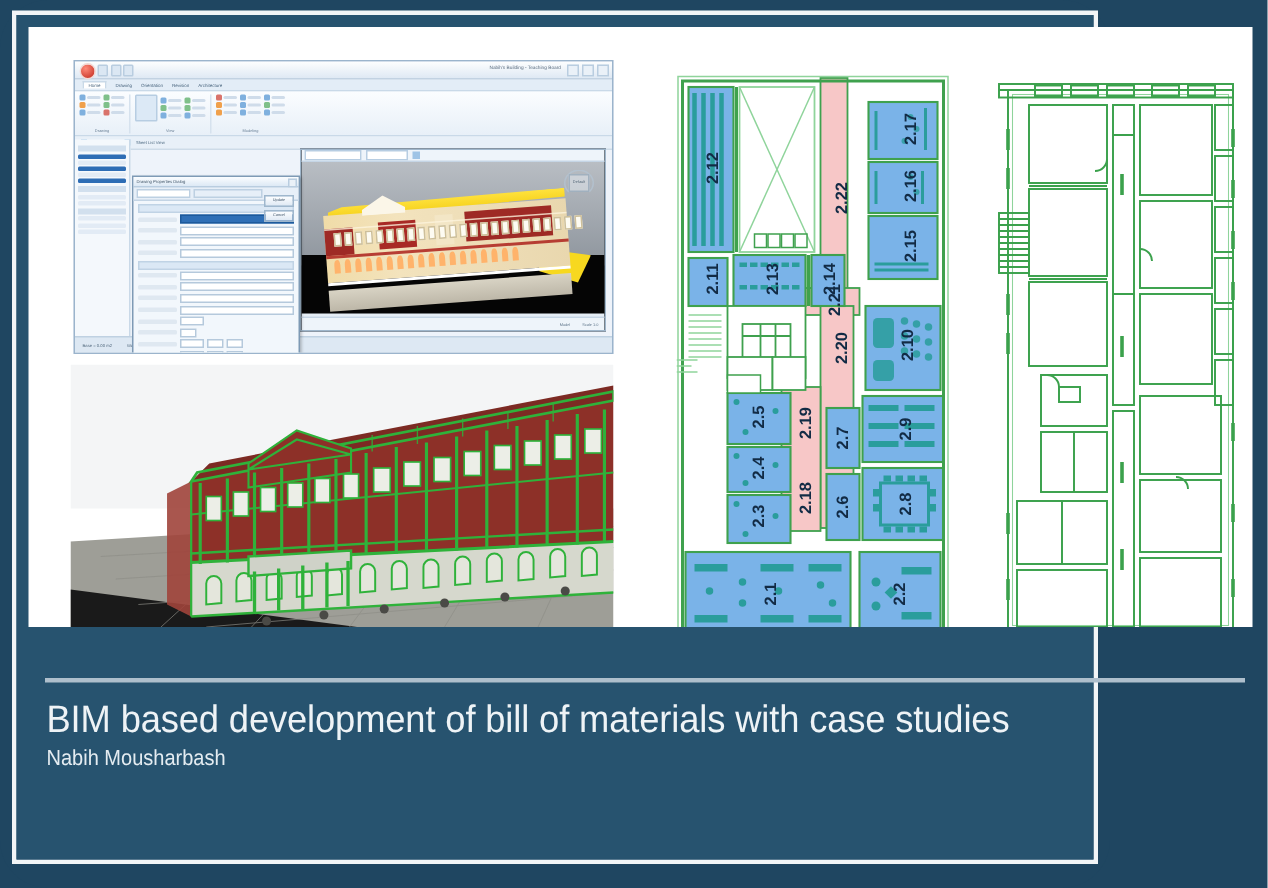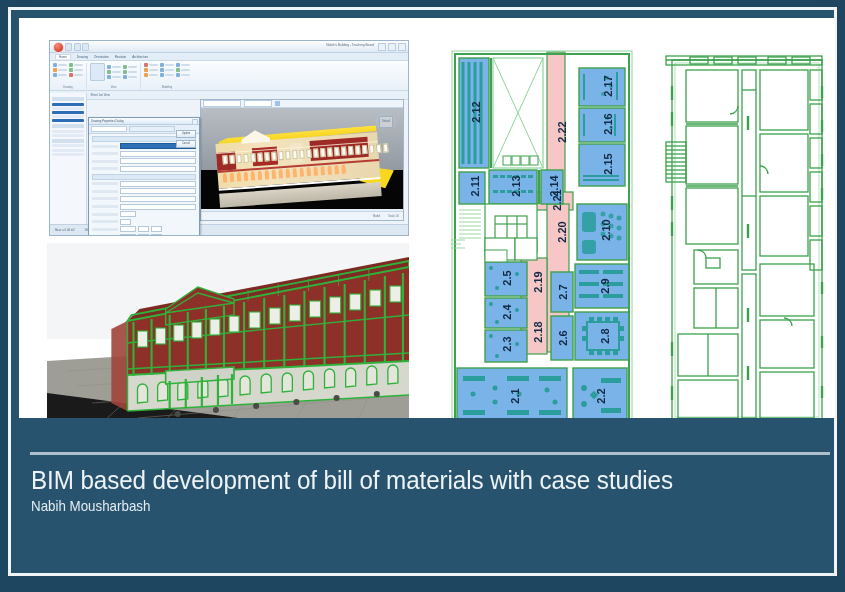--- a/index.html
+++ b/index.html
@@ -2,21 +2,21 @@
 <html><head>
 <meta charset="utf-8">
 <style>
   html,body{margin:0;padding:0;}
   body{
     width:845px;height:592px;overflow:hidden;
     background:#1f4661;
     font-family:"Liberation Sans", sans-serif;
   }
   .poster{
-    position:absolute;left:0;top:0;width:845px;height:592px;
+    position:absolute;left:0;top:0;width:740px;height:592px;
     background:#1f4661;
     border-radius:32px;
   }
   
   .frame-outer{
     position:absolute;left:8px;top:7px;right:8px;bottom:16px;
     border:3px solid #f2f5f7;
     box-sizing:border-box;
     background:#27536f;
   }

